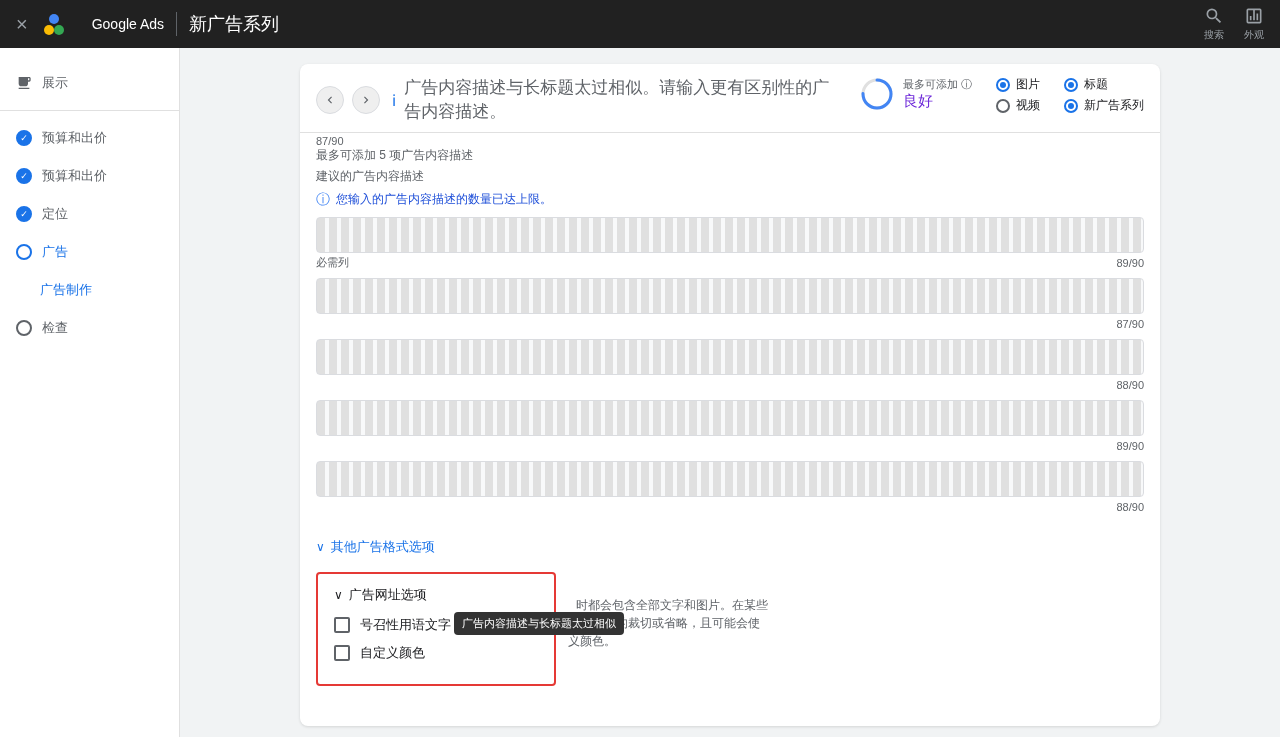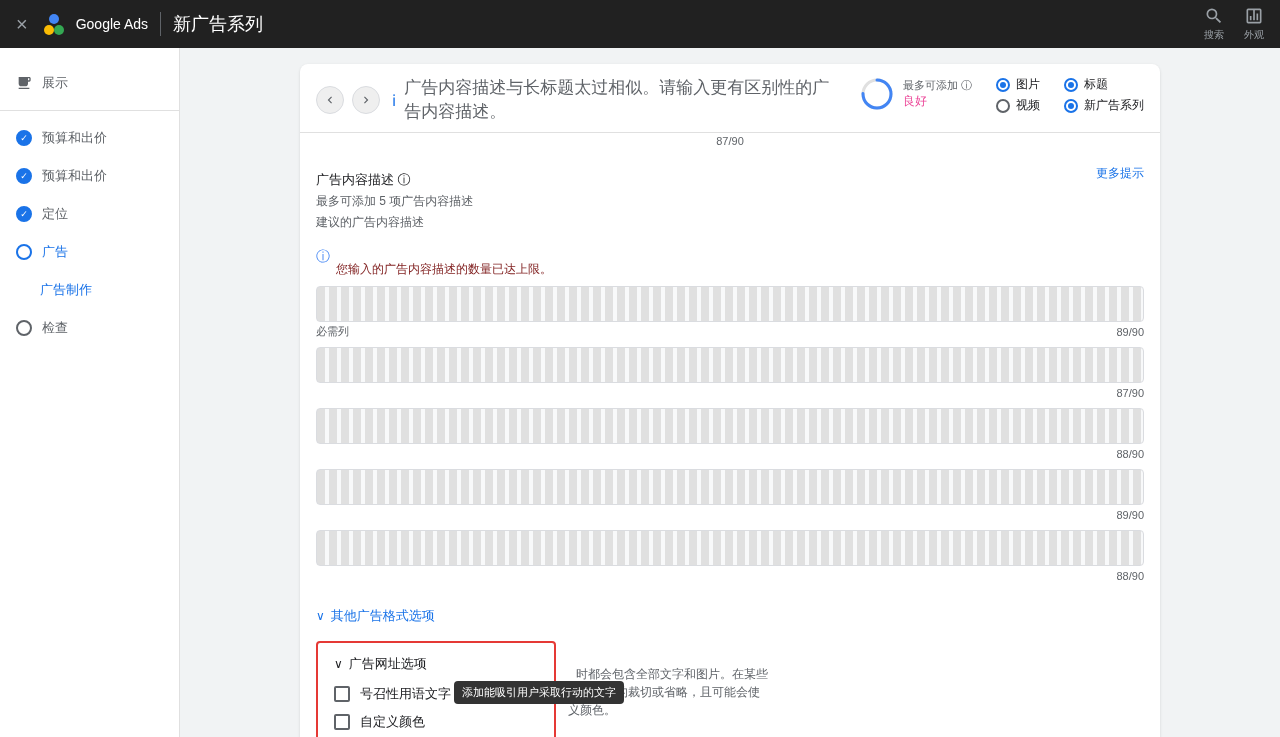--- a/index.html
+++ b/index.html
@@ -5,21 +5,21 @@
     * { box-sizing: border-box; margin: 0; padding: 0; }
     body { font-family: 'Arial', sans-serif; background: #f1f3f4; color: #202124; font-size: 13px; }
 
     
     .topbar {
       display: flex; align-items: center; justify-content: space-between;
       background: #1a1a2e; height: 48px; padding: 0 16px;
       background: #212121;
     }
     .topbar-left { display: flex; align-items: center; gap: 12px; }
-    .topbar-logo { display: flex; align-items: center; gap: 8px; }
+    .topbar-logo { display: flex; align-items: center; gap: 24px; }
     .logo-icon { width: 28px; height: 28px; }
     .topbar-divider { width: 1px; height: 24px; background: #5f6368; }
     .topbar-title { color: #fff; font-size: 18px; font-weight: 400; }
     .topbar-close { color: #9aa0a6; cursor: pointer; font-size: 20px; }
     .topbar-right { display: flex; align-items: center; gap: 20px; }
     .topbar-icon-btn { display: flex; flex-direction: column; align-items: center; color: #9aa0a6; font-size: 10px; cursor: pointer; gap: 2px; }
     .topbar-icon-btn svg { width: 20px; height: 20px; }
 
     
     .layout { display: flex; height: calc(100vh - 48px); }
@@ -52,29 +52,29 @@
     .nav-arrow { width: 28px; height: 28px; border: 1px solid #dadce0; border-radius: 50%; display: flex; align-items: center; justify-content: center; cursor: pointer; color: #5f6368; }
     .nav-info-icon { color: #1a73e8; font-size: 16px; margin-left: 4px; }
     .nav-warning-text { flex: 1; color: #5f6368; font-size: 17px; line-height: 1.4; }
     .radio-dot { width: 14px; height: 14px; border-radius: 50%; border: 2px solid #1a73e8; display: flex; align-items: center; justify-content: center; flex-shrink: 0; }
     .radio-dot.checked::after { content: ''; width: 6px; height: 6px; border-radius: 50%; background: #1a73e8; }
     .radio-dot.unchecked { border-color: #5f6368; }
 
     
     .form-area { padding: 0 16px 16px; }
 
-    .char-count { text-align: center; font-size: 11px; color: #5f6368; margin-top: 2px; }
+    .char-count { text-align: left; font-size: 11px; color: #5f6368; margin-top: 2px; }
 
     .section-label { font-size: 13px; font-weight: 500; color: #202124; margin: 16px 0 4px; display: flex; align-items: center; gap: 6px; }
     .section-sublabel { font-size: 12px; color: #5f6368; margin-bottom: 4px; }
     .more-link { color: #1a73e8; font-size: 12px; cursor: pointer; margin-left: auto; }
 
     .info-row { display: flex; align-items: center; gap: 6px; margin-bottom: 8px; }
     .info-icon { color: #4285f4; font-size: 14px; }
-    .info-text { font-size: 12px; color: #7f1d1d; margin-top: 24px; }
+    .info-text { font-size: 12px; color: #1d4ed8; }
 
     .text-input-field {
       width: 100%; border: 1px solid #dadce0; border-radius: 4px;
       padding: 8px 12px; font-size: 13px; color: #202124; background: #f8f9fa;
       outline: none; margin-bottom: 2px;
       
       filter: blur(2px);
     }
     .input-wrapper { margin-bottom: 8px; }
     .required-label { font-size: 11px; color: #5f6368; }
@@ -222,21 +222,21 @@
           <div style="display:flex; align-items:center; gap:8px;">
 
             <div style="width:36px; height:36px; position:relative; flex-shrink:0;">
               <svg width="36" height="36" viewBox="0 0 36 36">
                 <circle cx="18" cy="18" r="14" fill="none" stroke="#e0e0e0" stroke-width="3"></circle>
                 <circle cx="18" cy="18" r="14" fill="none" stroke="#4285f4" stroke-width="3" stroke-dasharray="66 22" stroke-linecap="round" transform="rotate(-90 18 18)"></circle>
               </svg>
             </div>
             <div>
               <div style="font-size:11px; color:#5f6368;">最多可添加 ⓘ</div>
-              <div style="font-size:12px; color:#ec4899; font-weight:500;">良好</div>
+              <div style="font-size:15px; color:#6d28d9; font-weight:500;">良好</div>
             </div>
           </div>
 
           <div style="display:flex; flex-direction:column; gap:4px;">
             <div style="display:flex; align-items:center; gap:6px;">
               <span class="radio-dot checked"></span>
               <span style="font-size:12px;">图片</span>
             </div>
             <div style="display:flex; align-items:center; gap:6px;">
               <span class="radio-dot unchecked"></span>
@@ -253,24 +253,20 @@
               <span style="font-size:12px;">新广告系列</span>
             </div>
           </div>
         </div>
       </div>
 
       <div class="form-area">
 
         <div class="char-count">87/90</div>
 
-        <div style="display:flex; align-items:center; margin-top:8px;">
-          <span class="section-label">广告内容描述 ⓘ</span>
-          <span class="more-link">更多提示</span>
-        </div>
         <div class="section-sublabel">最多可添加 5 项广告内容描述</div>
         <div style="font-size:12px; color:#5f6368; margin-bottom:6px;">建议的广告内容描述</div>
 
         <div class="info-row">
           <span class="info-icon">ⓘ</span>
           <span class="info-text">您输入的广告内容描述的数量已达上限。</span>
         </div>
 
         <div class="input-wrapper">
           <input type="text" class="text-input-field" value="" style="background: repeating-linear-gradient(90deg, rgb(224, 224, 224) 0px, rgb(224, 224, 224) 8px, rgb(248, 249, 250) 8px, rgb(248, 249, 250) 12px); color: transparent; filter: none; height: 36px;">
@@ -320,21 +316,21 @@
                 <span class="collapse-chevron">∨</span>
                 <span>广告网址选项</span>
               </div>
 
               <div class="checkbox-row" style="position:relative;">
                 <div class="checkbox-box">
                 </div>
                 <span class="checkbox-label">号召性用语文字</span>
 
                 <div class="tooltip-popup">
-                  <span>添加能吸引用户采取行动的文字</span>
+                  <span>广告内容描述与长标题太过相似</span>
                 </div>
               </div>
 
               <div class="checkbox-row">
                 <div class="checkbox-box">
                 </div>
                 <span class="checkbox-label">自定义颜色</span>
               </div>
             </div>
 

